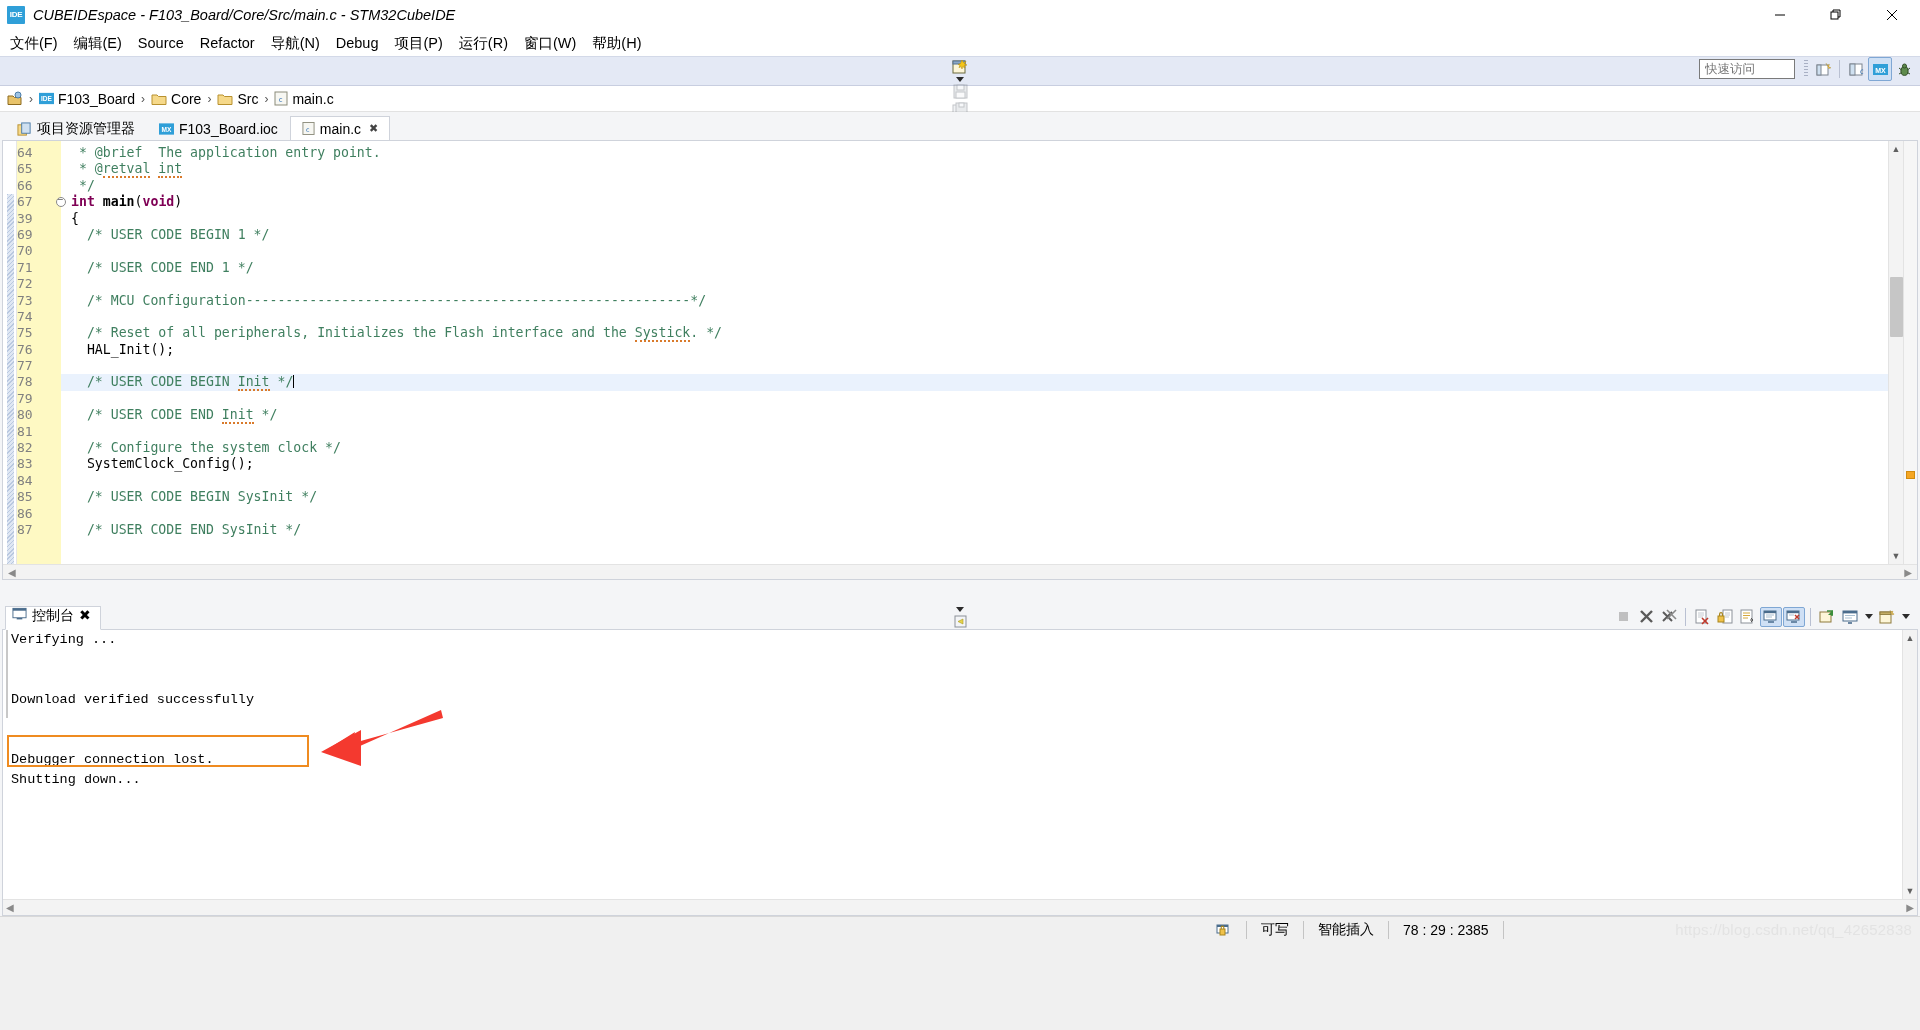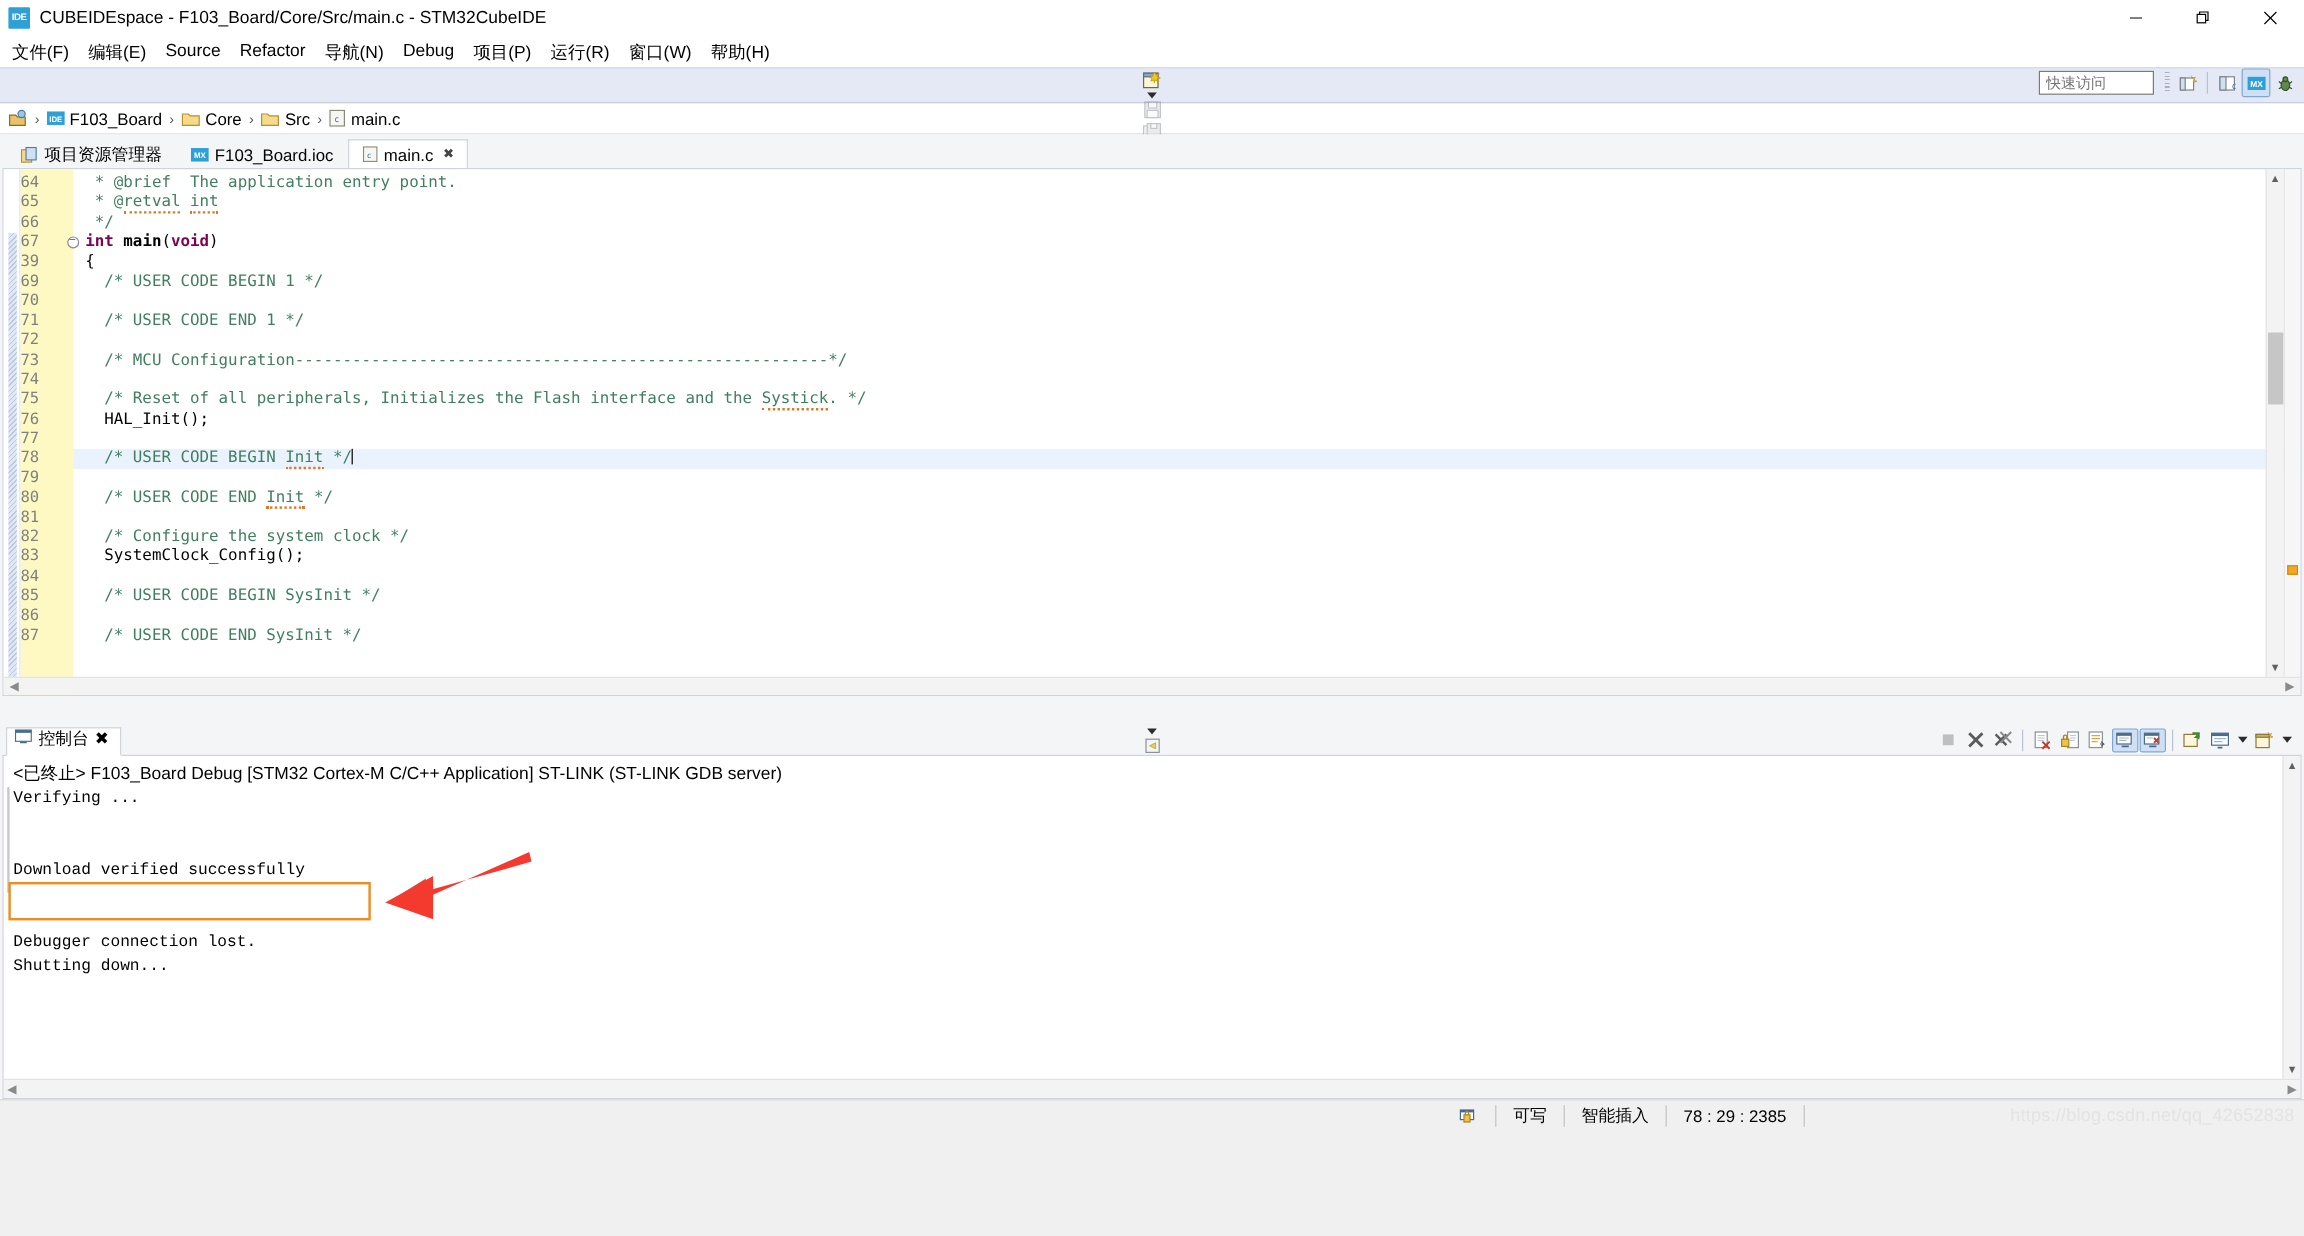--- a/index.html
+++ b/index.html
@@ -17,21 +17,21 @@
     display: flex; align-items: center;
     border-bottom: 1px solid #ffffff;
     position: relative;
   }
   .title-icon {
     width: 18px; height: 18px; margin-left: 7px; margin-right: 8px;
     background: #2f9fd8; color: #fff; font-size: 8px; font-weight: bold;
     display: flex; align-items: center; justify-content: center;
     letter-spacing: -0.3px; border-radius: 1px;
   }
-  .title-text { font-size: 14.5px; color: #000; }
+  .title-text { font-size: 14.5px; color: #000; font-style: italic; }
   .win-controls { position: absolute; right: 0; top: 0; height: 30px; display: flex; }
   .win-btn {
     width: 56px; height: 30px; display: flex; align-items: center; justify-content: center;
     font-size: 15px; color: #000; line-height: 1;
   }
 
   
   .menubar {
     height: 26px; background: #ffffff; display: flex; align-items: center;
     padding-left: 2px;
@@ -770,21 +770,20 @@
           <path d="M11 1 l0.9 2 l2 -0.8 l-0.8 2 l2 0.9 l-2 0.7" fill="#f0c24a" stroke="#a8851e" stroke-width="0.5"></path>
         </svg>
       </div>
       <div class="tb-arrow">
           <i class="caret"></i>
         </div>
     </div>
   </div>
 
   <div class="console-body">
-    <div class="c-header">&lt;已终止&gt; F103_Board Debug [STM32 Cortex-M C/C++ Application] ST-LINK (ST-LINK GDB server)</div>
     <div class="c-out" id="console-out">
       <div class="c-leftbar" style="top:0;height:88px"></div>
     <div>Verifying ...</div>
         <div>&nbsp;</div>
         <div>&nbsp;</div>
         <div>Download verified successfully</div>
         <div>&nbsp;</div>
         <div>&nbsp;</div>
         <div>Debugger connection lost.</div>
         <div>Shutting down...</div>

